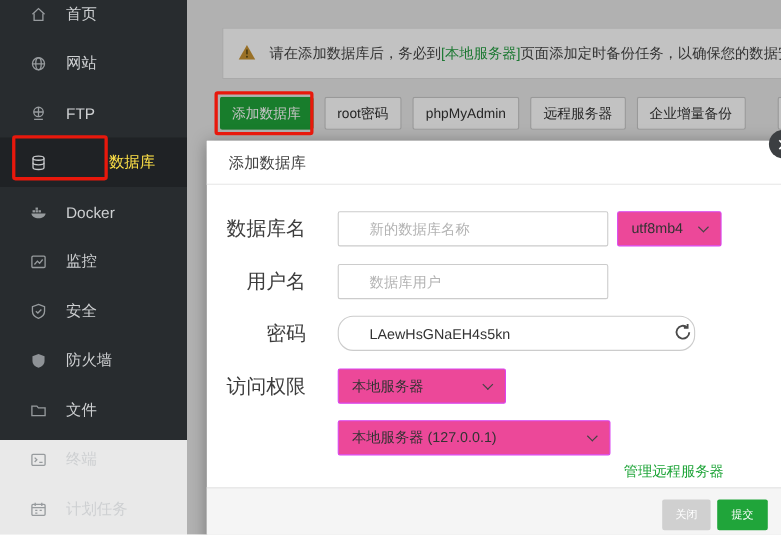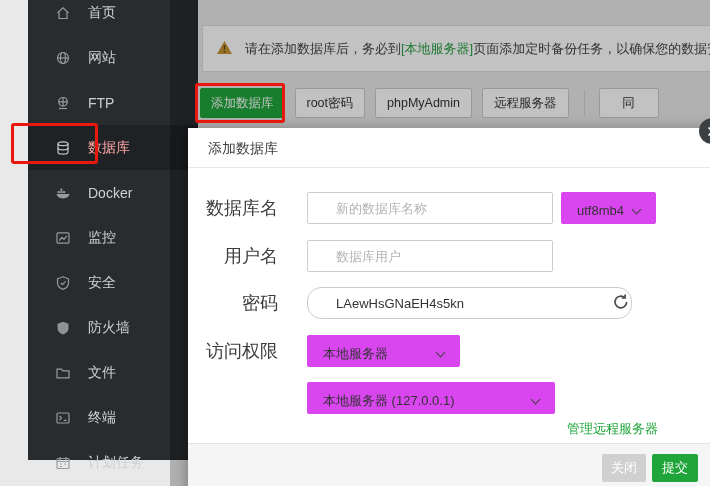--- a/index.html
+++ b/index.html
@@ -4,29 +4,29 @@
 <style>
   * { margin:0; padding:0; box-sizing:border-box; }
   html,body { width:710px; height:486px; overflow:hidden; }
   body {
     position:relative;
     font-family:"Liberation Sans","DejaVu Sans",sans-serif;
     background:#e9e9e9;
   }
   
   .sidebar {
-    position:absolute; left:0; top:0; width:170px; height:460px;
-    background:#282c2f; z-index:2;margin-left:28px;
+    position:absolute; left:0; top:0; width:170px; height:400px;
+    background:#282c2f; z-index:2;
   }
   .side-list { position:absolute; top:-10px; left:0; width:100%; }
   .side-item {
     height:45px; display:flex; align-items:center; padding-left:26px;
     color:#ced0d2; font-size:14px; cursor:pointer;
   }
-  .side-item.active { background:#1f2225; color:#fca5a5; }
+  .side-item.active { background:#1f2225; color:#fde047;gap:39px; }
   .sicon { width:17px; height:17px; margin-right:17px; display:inline-flex; align-items:center; justify-content:center; }
   .sicon svg { display:block; }
   
   .main {
     position:absolute; left:170px; top:0; right:0; bottom:0;
     background:#e9e9e9;
   }
   .banner {
     position:absolute; left:32px; top:25px; right:-4px; height:47px;
     background:#ffffff; border:1px solid #dcdcdc;
@@ -74,41 +74,41 @@
     position:absolute; left:0; width:90px; height:32px; line-height:32px;
     text-align:right; font-size:18px; color:#3c3c3c;
   }
   .inp {
     position:absolute; left:119px; height:32px; border:1px solid #ccc;
     border-radius:2px; padding:0 28px; font-size:13px; color:#333;
     font-family:"Liberation Sans","DejaVu Sans",sans-serif; outline:none; background:#fff;
   }
   .inp::placeholder { color:#b3b3b3; }
   .sel {
-    position:absolute; height:32px; border:4px solid #d946ef; border-radius:2px;
-    background:#d946ef; font-size:13px; color:#333; line-height:30px;
+    position:absolute; height:32px; border:1px solid #d946ef; border-radius:2px;
+    background:#ec4899; font-size:13px; color:#333; line-height:30px;
     padding-left:12px; cursor:pointer;
   }
   .chev {
     position:absolute; right:12px; top:10px; width:7px; height:7px;
     border-right:1.8px solid #444; border-bottom:1.8px solid #444;
     transform:rotate(45deg);
   }
   .refresh-ic { position:absolute; left:424px; width:20px; height:20px; cursor:pointer; }
   .green-a {
     position:absolute; left:379px; height:32px; line-height:32px;
     font-size:13px; color:#20a53a; text-decoration:none; cursor:pointer;margin-top:31px;
   }
   .dlg-footer {
     position:absolute; left:0; right:0; top:315px; bottom:0;
     background:#f5f5f5; border-top:1px solid #e3e3e3;
   }
   .fbtn {
     position:absolute; top:10px; height:28px; border:none; border-radius:2px;
-    font-size:13px; color:#fff; cursor:pointer;
+    font-size:10px; color:#fff; cursor:pointer;
     font-family:Liberation Sans, sans-serif;
   }
   .fbtn.close { left:414px; width:44px; background:#d0d0d0; }
   .fbtn.submit { left:464px; width:46px; background:#20a53a; }
 </style>
 </head>
 <body>
 
 <nav class="sidebar">
   <div class="side-list">
@@ -245,20 +245,21 @@
     <span>请在添加数据库后，务必到</span>
       <a class="green-link">[本地服务器]</a>
       <span>页面添加定时备份任务，以确保您的数据安全。温馨提</span>
   </div>
 
   <div class="toolbar">
     <button class="tbtn green">添加数据库</button>
     <button class="tbtn">root密码</button>
     <button class="tbtn">phpMyAdmin</button>
     <button class="tbtn">远程服务器</button>
+    <button class="tbtn">企业增量备份</button>
     <div class="tb-sep"></div>
     <button class="tbtn clipped">同</button>
   </div>
 
   <div class="dim-overlay"></div>
 </div>
 
 <div class="dialog">
   <div class="dlg-header">添加数据库</div>
 

